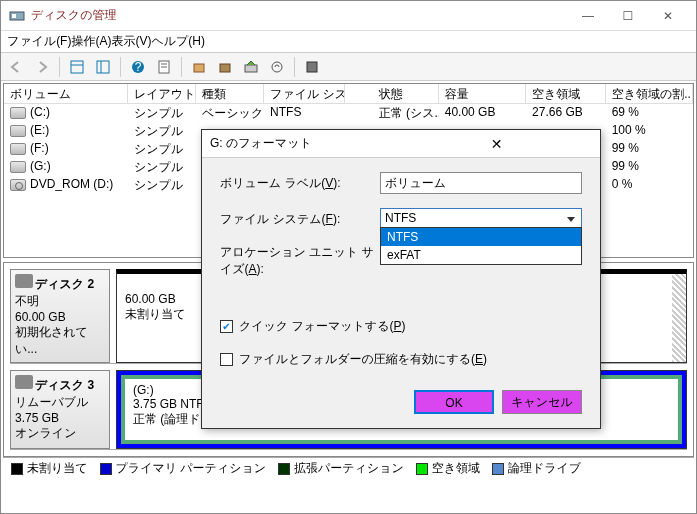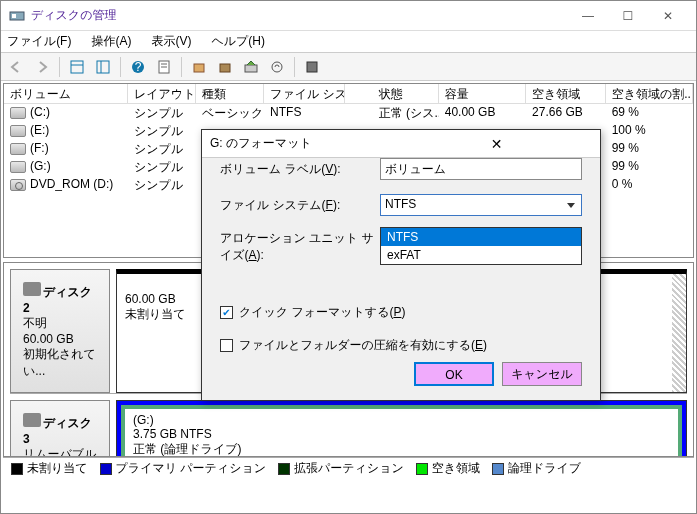--- a/index.html
+++ b/index.html
@@ -1,24 +1,24 @@
 <!DOCTYPE html>
 <html><head>
 <meta charset="utf-8">
 <style>
   * { box-sizing: border-box; margin: 0; padding: 0; font-family: "Meiryo UI", "MS UI Gothic", sans-serif; font-size: 12px; }
   body { background: #f0f0f0; width: 697px; height: 514px; overflow: hidden; border: 1px solid #888; position: relative; }
   
   .titlebar { height: 30px; background: #fff; display: flex; align-items: center; padding: 0 8px; border-bottom: 1px solid #ddd; }
   .titlebar .icon { width: 16px; height: 16px; margin-right: 6px; }
-  .titlebar .title { flex: 1; color: #4c1d95; }
+  .titlebar .title { flex: 1; color: #7f1d1d; }
   .winbtns { display: flex; }
   .winbtn { width: 40px; height: 28px; display: flex; align-items: center; justify-content: center; color: #555; }
   
-  .menubar { height: 22px; background: #fff; display: flex; align-items: center; padding: 0 6px; gap: 20px; border-bottom: 1px solid #ccc; }
+  .menubar { height: 22px; background: #fff; display: flex; align-items: center; padding: 0 6px; gap: 0; border-bottom: 1px solid #ccc; }
   .menubar span { color: #000; }
   
   .toolbar { height: 28px; background: #f5f5f5; display: flex; align-items: center; padding: 0 4px; gap: 4px; border-bottom: 1px solid #ccc; }
   .tbtn { width: 22px; height: 22px; display: flex; align-items: center; justify-content: center; border: 1px solid transparent; }
   .tbtn.disabled { opacity: 0.4; }
   .tsep { width: 1px; height: 20px; background: #ccc; margin: 0 2px; }
   
   .content { position: relative; height: calc(514px - 30px - 22px - 28px - 2px); background: #fff; padding: 2px; }
   
   .volumes-pane { border: 1px solid #888; height: 175px; overflow: hidden; background: #fff; }
@@ -26,52 +26,52 @@
   .vol-header div { border-right: 1px solid #ddd; padding: 2px 6px; background: #fff; font-size: 12px; white-space: nowrap; overflow: hidden; }
   .vol-row { display: flex; height: 18px; }
   .vol-row div { padding: 1px 6px; white-space: nowrap; overflow: hidden; }
   .c-vol { width: 128px; } .c-lay { width: 70px; } .c-type { width: 70px; } .c-fs { width: 83px; }
   .c-stat { width: 68px; margin-left: 28px; } .c-cap { width: 90px; } .c-free { width: 82px; } .c-pct { width: 90px; }
   .drive-icon { display: inline-block; width: 16px; height: 12px; background: linear-gradient(#e8e8e8,#bbb); border: 1px solid #888; border-radius: 2px; vertical-align: middle; margin-right: 4px; position: relative; }
   .drive-icon.cd::after { content: ""; position: absolute; width: 6px; height: 6px; border: 1px solid #666; border-radius: 50%; left: 4px; top: 2px; }
   
   .disks-pane { border: 1px solid #888; margin-top: 4px; height: 195px; overflow: auto; background: #fff; }
   .disk-row { display: flex; border-bottom: 1px solid #aaa; min-height: 80px; margin: 6px; }
-  .disk-info { width: 100px; border: 1px solid #888; background: linear-gradient(#f5f5f5,#e0e0e0); padding: 12px; }
+  .disk-info { width: 100px; border: 1px solid #888; background: linear-gradient(#f5f5f5,#e0e0e0); padding: 4px; }
   .disk-info .di-icon { display:inline-block; width:18px; height:14px; background:#888; border-radius:2px; margin-right:2px;}
   .disk-parts { flex: 1; display: flex; margin-left: 6px; }
   .part { border: 1px solid #333; padding: 4px 8px; background: #fff; position: relative; }
   .part .stripe { position: absolute; right: 0; top: 0; bottom: 0; width: 14px; background: repeating-linear-gradient(45deg,#ccc,#ccc 2px,#fff 2px,#fff 4px);}
   .part-unalloc { border-top: 5px solid #000; }
   .part3 { flex: 1; border: 1px solid #333; position: relative; }
   .part3-outer { border: 4px solid #00f; height: 100%; }
   .part3-inner { border: 4px solid #5a7; height: 100%; padding: 4px 8px; background: #fff; }
   
   .legend { border-top: 1px solid #aaa; padding: 4px 8px; display: flex; gap: 12px; align-items: center; height: 22px; background: #fff; font-size: 12px;}
   .lg { display: flex; align-items: center; gap: 4px; }
   .lg-box { width: 12px; height: 12px; border: 1px solid #333; }
   
   
   .dialog { position: absolute; left: 200px; top: 128px; width: 400px; background: #f0f0f0; border: 1px solid #333; box-shadow: 2px 2px 8px rgba(0,0,0,0.3); z-index: 10; }
   .dlg-title { height: 28px; background: #fff; display: flex; align-items: center; padding: 0 8px; border-bottom: 1px solid #ccc; }
   .dlg-title span { flex: 1; }
   .dlg-close { width: 30px; text-align: center; font-size: 14px; }
-  .dlg-body { padding: 0 18px; }
+  .dlg-body { padding: 14px 18px; }
   .dlg-row { display: flex; align-items: center; margin-bottom: 14px; }
   .dlg-label { width: 160px; }
   .dlg-input { flex: 1; height: 22px; border: 1px solid #888; padding: 2px 4px; background: #fff; }
   .dlg-select { flex: 1; height: 22px; border: 1px solid #3a76c4; background: #fff; position: relative; padding: 2px 4px; }
   .dlg-select::after { content: ""; position: absolute; right: 6px; top: 8px; border-left: 4px solid transparent; border-right: 4px solid transparent; border-top: 5px solid #333; }
   .dropdown { position: absolute; left: 178px; top: 97px; width: 202px; border: 1px solid #333; background: #fff; z-index: 20; }
   .dd-item { padding: 2px 6px; }
   .dd-item.sel { background: #0078d7; color: #fff; }
   .dlg-check { display: flex; align-items: center; gap: 6px; margin-bottom: 8px; margin-top: 40px; }
   .chk { width: 13px; height: 13px; border: 1px solid #333; background: #fff; display: inline-flex; align-items: center; justify-content: center; font-size: 10px; color: #0078d7; }
   .dlg-buttons { display: flex; justify-content: flex-end; gap: 8px; padding: 0 18px 14px; }
-  .btn { width: 80px; height: 24px; border: 1px solid #888; background: #f0abfc; text-align: center; line-height: 22px; }
+  .btn { width: 80px; height: 24px; border: 1px solid #888; background: #d946ef; text-align: center; line-height: 22px; }
   .btn.primary { border: 2px solid #0078d7; }
   .underline { text-decoration: underline; }
 </style>
 </head>
 <body>
 
 <div class="titlebar">
   <svg class="icon" viewBox="0 0 16 16">
       <rect x="1" y="4" width="14" height="8" fill="#8ab" stroke="#456"></rect>
       <rect x="3" y="6" width="4" height="4" fill="#fff"></rect>

